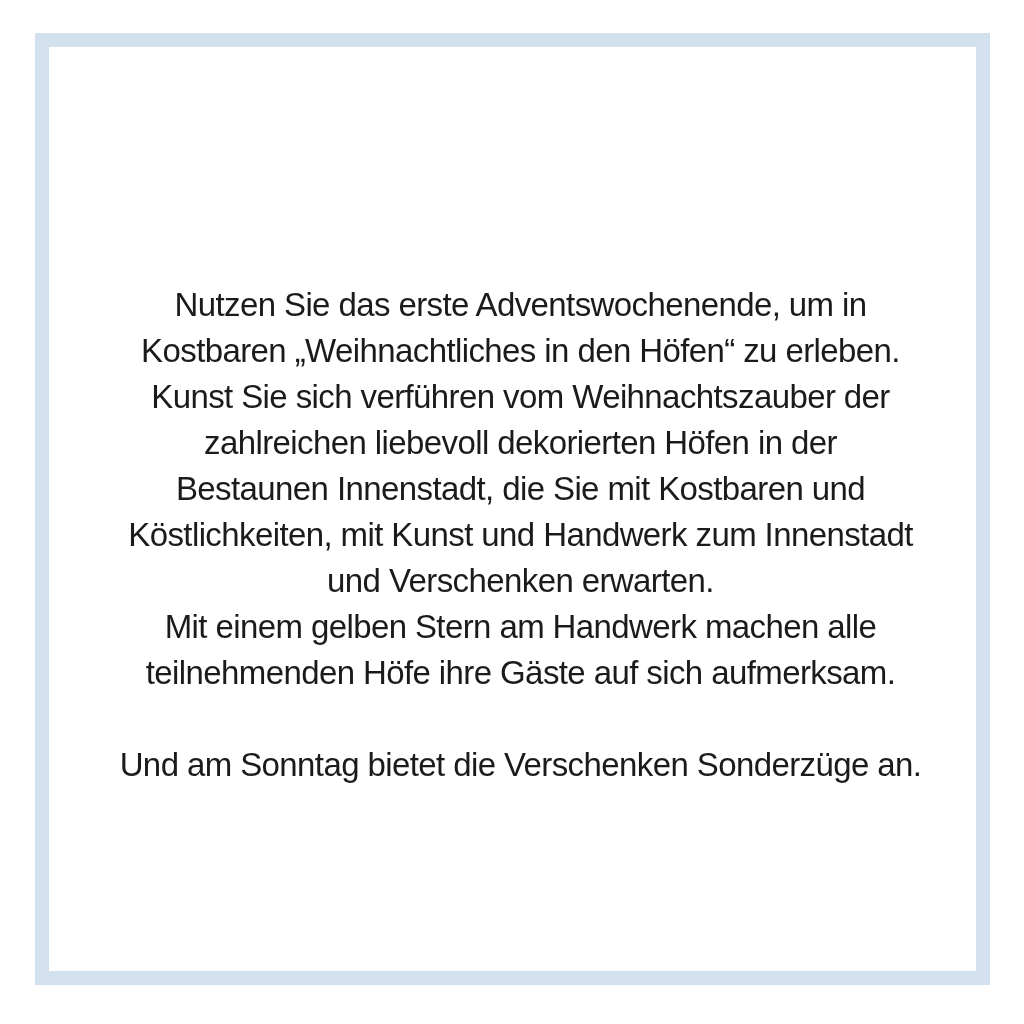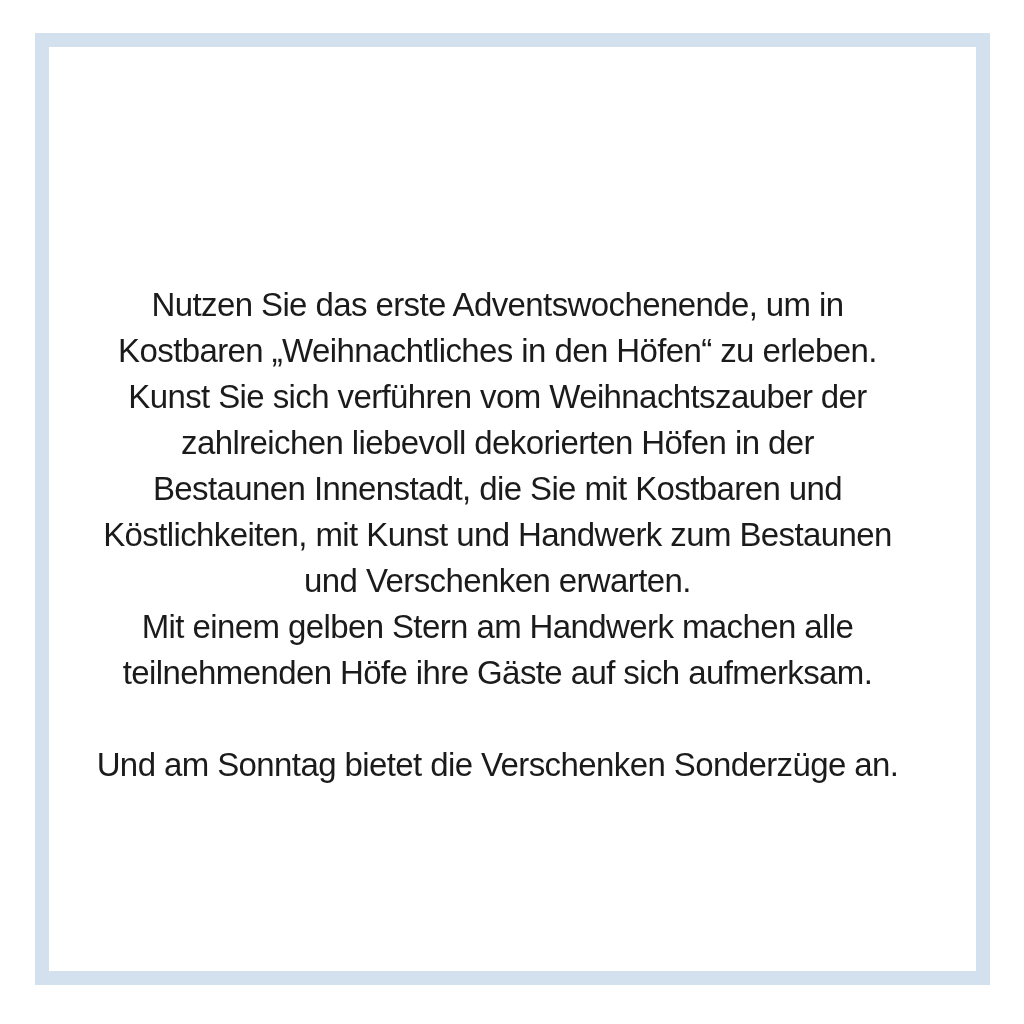--- a/index.html
+++ b/index.html
@@ -19,21 +19,21 @@
     left: 35px;
     top: 33px;
     width: 955px;
     height: 952px;
     box-sizing: border-box;
     border: 14px solid #d2e1ed;
     background: #ffffff;
   }
   .text-block {
     position: absolute;
-    left: 34px;
+    left: 57px;
     top: 282px;
     width: 927px;
     text-align: center;
     color: #1b1b1b;
     font-size: 33px;
     line-height: 46px;
     letter-spacing: -0.6px;
   }
   .line {
     min-height: 46px;
@@ -44,19 +44,19 @@
 <body>
 
 <div class="frame"></div>
 
 <div class="text-block">
   <div class="line">Nutzen Sie das erste Adventswochenende, um in</div>
   <div class="line">Kostbaren „Weihnachtliches in den Höfen“ zu erleben.</div>
   <div class="line">Kunst Sie sich verführen vom Weihnachtszauber der</div>
   <div class="line">zahlreichen liebevoll dekorierten Höfen in der</div>
   <div class="line">Bestaunen Innenstadt, die Sie mit Kostbaren und</div>
-  <div class="line">Köstlichkeiten, mit Kunst und Handwerk zum Bestaunen</div>
+  <div class="line">Köstlichkeiten, mit Kunst und Handwerk zum Innenstadt</div>
   <div class="line">und Verschenken erwarten.</div>
   <div class="line">Mit einem gelben Stern am Handwerk machen alle</div>
   <div class="line">teilnehmenden Höfe ihre Gäste auf sich aufmerksam.</div>
   <div class="line"></div>
   <div class="line">Und am Sonntag bietet die Verschenken Sonderzüge an.</div>
 </div>
 
 </body></html>

